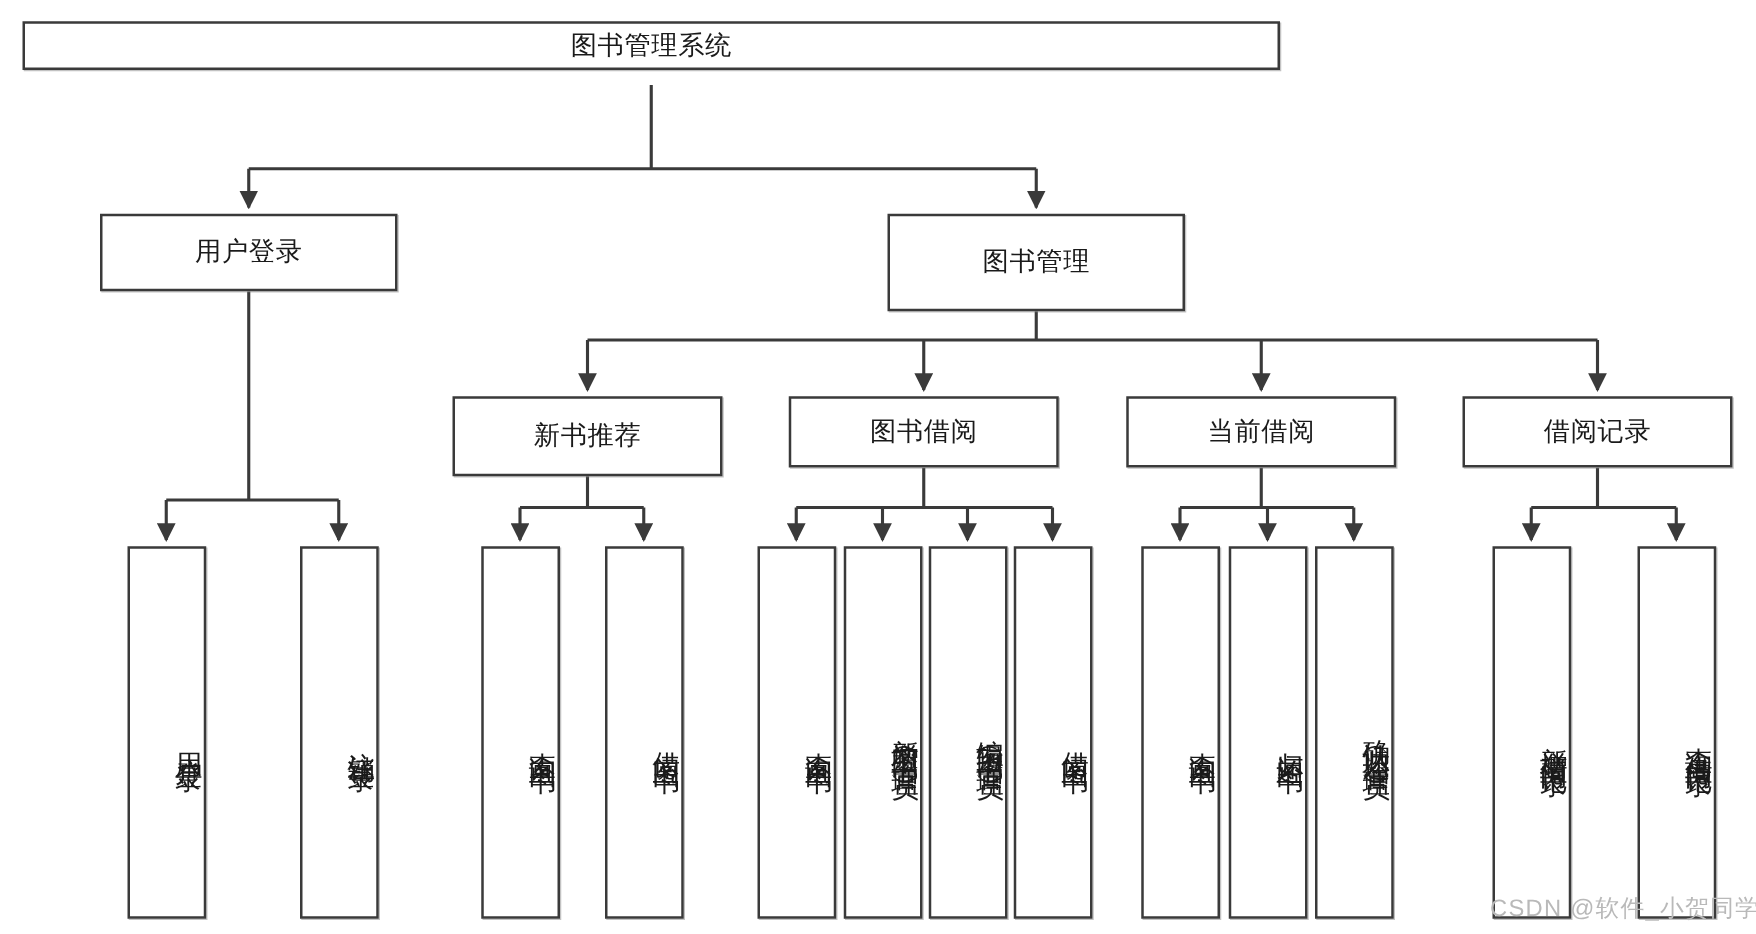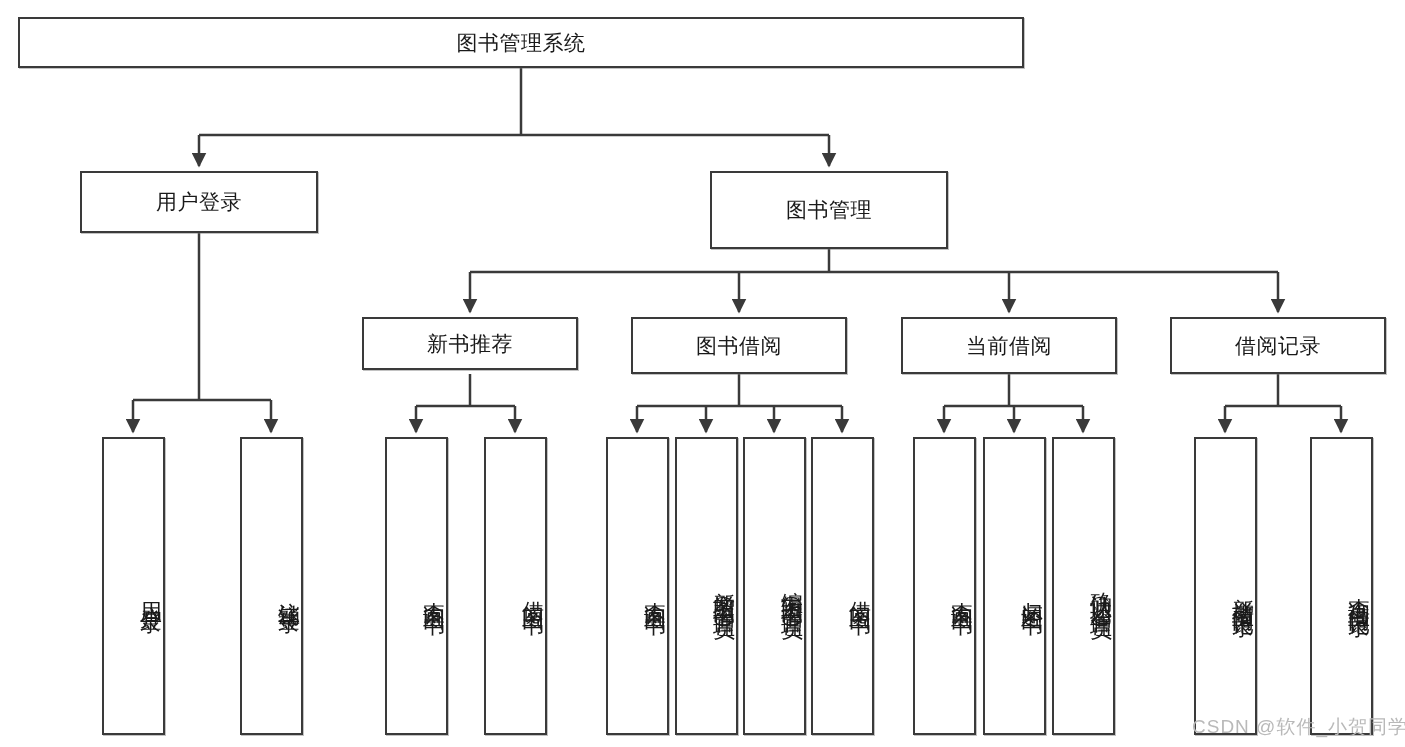--- a/index.html
+++ b/index.html
@@ -116,32 +116,32 @@
       <path d="M 1014 406 L 1014 432" marker-end="url(#arrow)"></path>
       <path d="M 1083 406 L 1083 432" marker-end="url(#arrow)"></path>
 
       <path d="M 1278 374 L 1278 406"></path>
       <path d="M 1225 406 L 1341 406"></path>
       <path d="M 1225 406 L 1225 432" marker-end="url(#arrow)"></path>
       <path d="M 1341 406 L 1341 432" marker-end="url(#arrow)"></path>
     </g>
   </svg>
 
-  <div class="node root horizontal" style="left: 18px; top: 17px; width: 1006px; height: 51px;">
+  <div class="node root horizontal" style="left: 18px; top: 17px; width: 1006px; height: 39px;">
     <span>图书管理系统</span>
   </div>
 
   <div class="node horizontal" style="left: 80px; top: 171px; width: 238px; height: 62px;">
     <span>用户登录</span>
   </div>
   <div class="node horizontal" style="left: 710px; top: 171px; width: 238px; height: 78px;">
     <span>图书管理</span>
   </div>
 
-  <div class="node horizontal" style="left: 362px; top: 317px; width: 216px; height: 53px;">
+  <div class="node horizontal" style="left: 362px; top: 317px; width: 216px; height: 64px;">
     <span>新书推荐</span>
   </div>
   <div class="node horizontal" style="left: 631px; top: 317px; width: 216px; height: 57px; text-align: right;">
     <span>图书借阅</span>
   </div>
   <div class="node horizontal" style="left: 901px; top: 317px; width: 216px; height: 57px; align-items: center;">
     <span>当前借阅</span>
   </div>
   <div class="node horizontal" style="left: 1170px; top: 317px; width: 216px; height: 57px;">
     <span>借阅记录</span>

